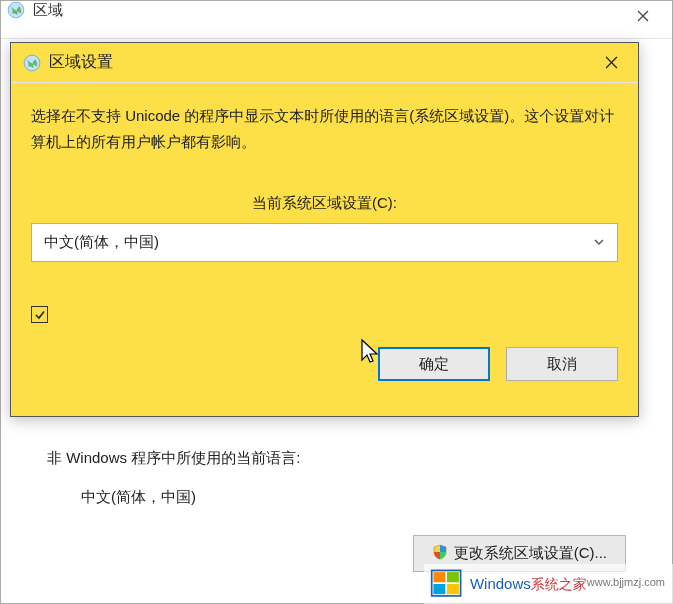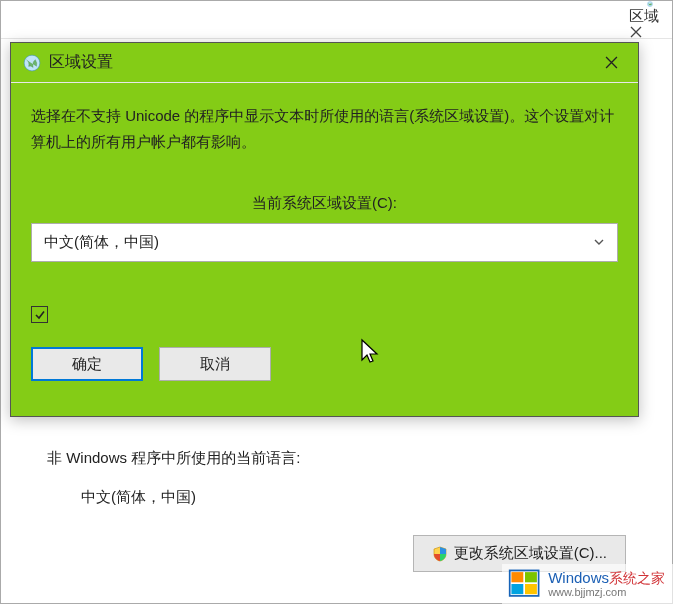--- a/index.html
+++ b/index.html
@@ -16,60 +16,59 @@
     
     .parent-window {
       position: absolute;
       top: 0; left: 0; right: 0; bottom: 0;
       background: #ffffff;
       border: 1px solid #aaa;
     }
     .parent-titlebar {
       height: 38px;
       display: flex;
-      align-items: flex-end;
-      padding: 0 13px;
+      align-items: flex-start;
+      padding: 0 6px;
       background: #ffffff;
       border-bottom: 1px solid #e5e5e5;
-      flex-direction: column;
     }
     .parent-titlebar .title { margin-left: 8px; font-size: 15px; color:#333; }
     .parent-titlebar .spacer { flex: 1; }
     .parent-close {
       width: 46px; height: 30px;
       display:flex;align-items:center;justify-content:center;
       color:#444;
     }
     
     .parent-body {
       padding: 30px 46px 30px 46px;
       color: #222;
       font-size: 15px;
     }
     .parent-body .non-unicode-label { margin-bottom: 20px; }
     .parent-body .current-lang { margin-left: 34px; margin-bottom: 28px; }
     .change-locale-row { text-align:right; }
     .change-locale-btn {
-      display:inline-flex; align-items:center; justify-content:center;
+      display:inline-flex; align-items:flex-start; justify-content:center;
       gap:6px;
       background:#e9e9e9;
       border:1px solid #b5b5b5;
       padding:8px 18px;
       font-size:15px;
       color:#222;
       cursor:pointer;
     }
     .shield-icon { width:16px; height:16px; }
     
     
     .dialog {
       position:absolute;
       top:42px; left:10px;
       width:629px;
-      background:#84cc16;
+      background:#fde047;
       border:1px solid #555;
       box-shadow:0 3px 14px rgba(0,0,0,0.25);
       z-index:10;
     }
     .dialog-titlebar {
       height:40px;
       display:flex; align-items:center;
       padding:0 4px 0 12px;
       border-bottom:1px solid #e8e8e8;
     }
@@ -103,21 +102,21 @@
       margin-top:44px; margin-bottom:20px;
       cursor:pointer;
     }
     .checkbox-box {
       width:17px; height:17px;
       border:1px solid #333;
       display:flex; align-items:center; justify-content:center;
       font-size:13px; color:#222;
     }
     .button-row {
-      display:flex; justify-content:flex-start; gap:16px;
+      display:flex; justify-content:flex-end; gap:16px;
       padding:4px 0 6px 0;
     }
     .btn {
       width:112px; height:34px;
       display:flex; align-items:center; justify-content:center;
       background:#e9e9e9;
       border:1px solid #adadad;
       font-size:15px; color:#222;
       cursor:pointer;
     }
@@ -134,21 +133,21 @@
     
     .watermark {
       position:absolute;
       right:0; bottom:0;
       display:flex; align-items:center; gap:6px;
       background:rgba(255,255,255,0.65);
       padding:3px 8px 3px 6px;
       z-index:30;
     }
     .watermark .win-logo { width:34px; height:34px; }
-    .watermark .wm-text { display:flex; flex-direction:column; line-height:1.1;}
+    .watermark .wm-text { display:flex; flex-direction:row; line-height:1.1;}
     .watermark .wm-top { font-size:15px; color:#1b5fb4; font-weight:500;}
     .watermark .wm-top .zh { color:#d13438; font-size:14px;}
     .watermark .wm-url { font-size:11px; color:#777; }
     .partial-text { position:absolute; left:46px; top:396px; font-size:15px; color:#222;font-style:italic; }
   </style>
 </head>
 <body>
 
 <div class="parent-window">
   <div class="parent-titlebar">

